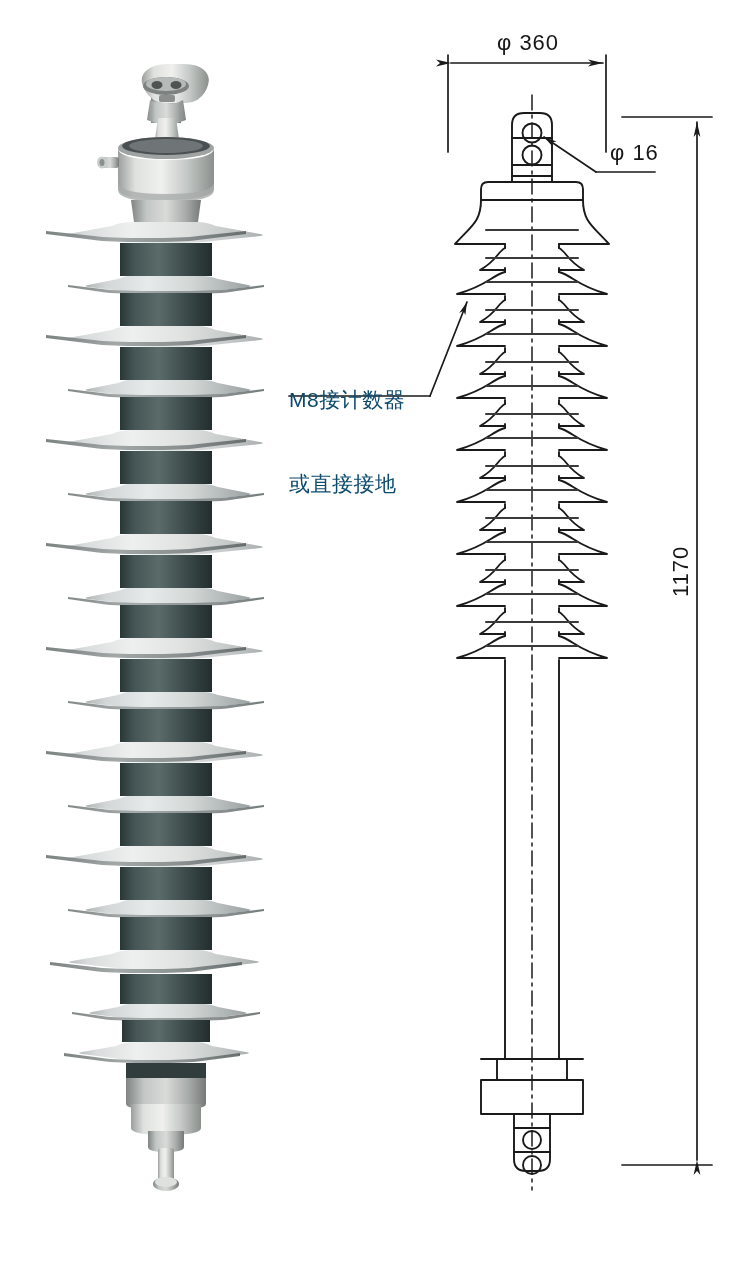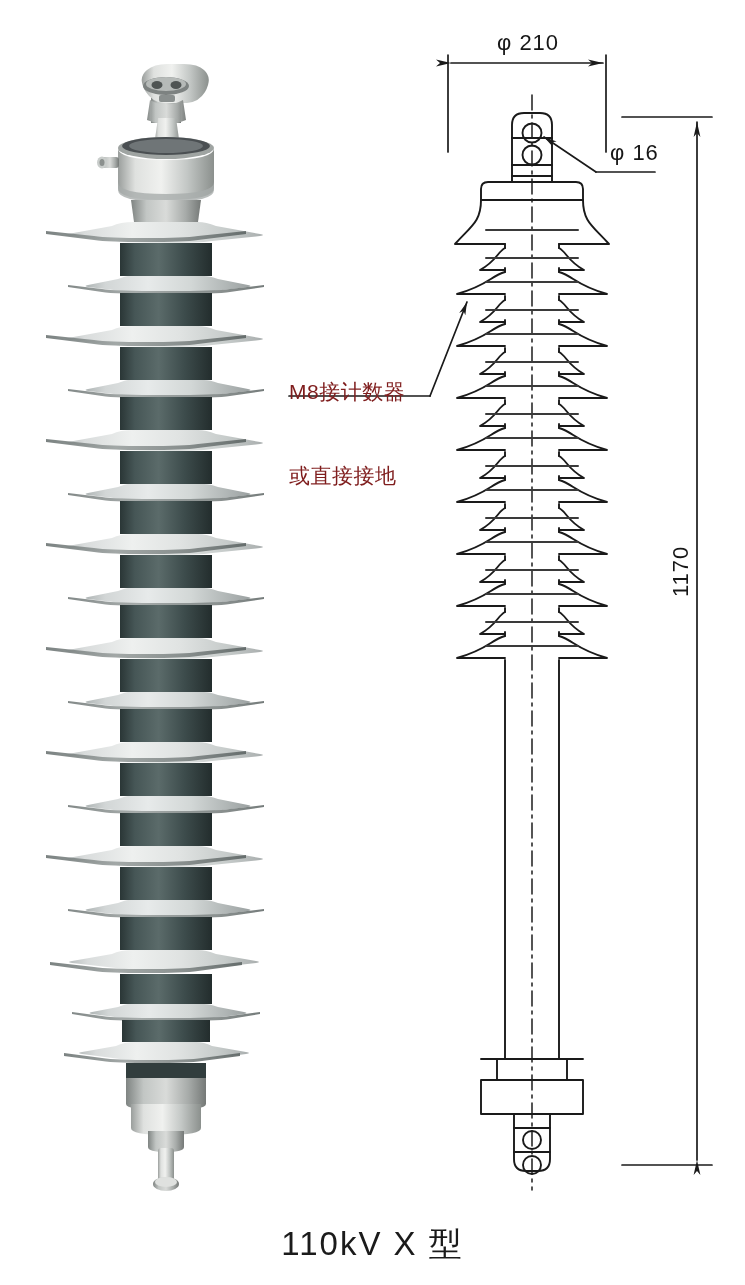--- a/index.html
+++ b/index.html
@@ -31,23 +31,23 @@
   #dim-phi16{left:610px;top:140px;letter-spacing:1px;}
   #dim-1170{
     left:668px;top:597px;
     transform:rotate(-90deg);
     transform-origin:left top;
     letter-spacing:1px;
   }
 
   
   #anno{
-    position:absolute;left:289px;top:322px;
+    position:absolute;left:289px;top:330px;
     font-size:21px;line-height:28px;
-    color:#7f1d1d;white-space:pre;letter-spacing:0.5px;
+    color:#0c4a6e;white-space:pre;letter-spacing:0.5px;
   }
   #anno div{white-space:pre;}
 
   
   #photo{position:absolute;left:0px;top:0px;width:330px;height:1200px;}
 </style>
 </head>
 <body>
 
 <div id="sheet">
@@ -472,26 +472,25 @@
         <circle cx="532" cy="1165" r="9"></circle>
       </g>
 
       <g>
         <line x1="289" y1="396" x2="430" y2="396" stroke-width="1.7"></line>
         <line x1="430" y1="396" x2="467" y2="302" stroke-width="1.7" marker-end="url(#arrTiny)"></line>
       </g>
     </g>
   </svg>
 
-  <div class="dimtext" id="dim-phi210">φ 210</div>
+  <div class="dimtext" id="dim-phi210">φ 360</div>
 
   <div class="dimtext" id="dim-phi16">φ 16</div>
 
   <div class="dimtext" id="dim-1170">1170</div>
 
   <div id="anno">
     <div>M8接计数器</div>
     <div>或直接接地</div>
   </div>
 
-  <div id="caption">110kV X 型</div>
 
 </div>
 
 </body></html>

